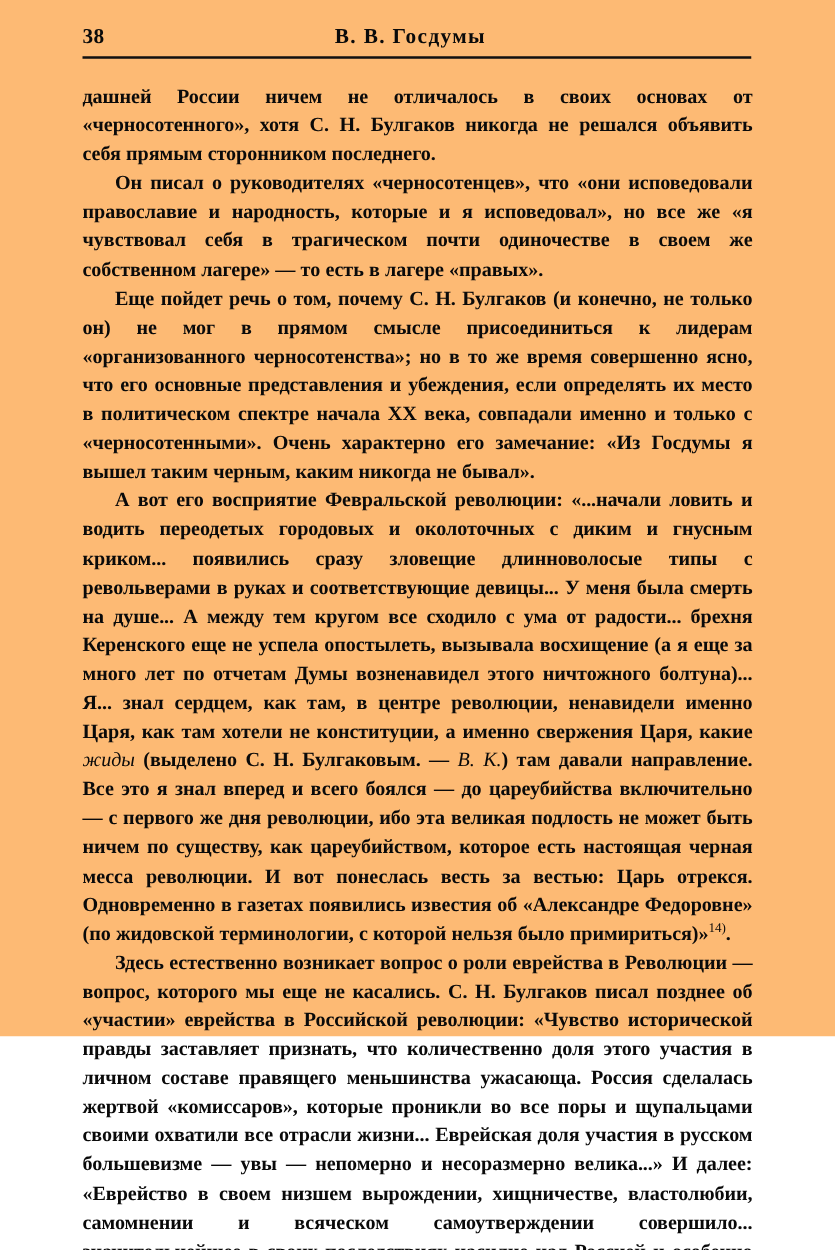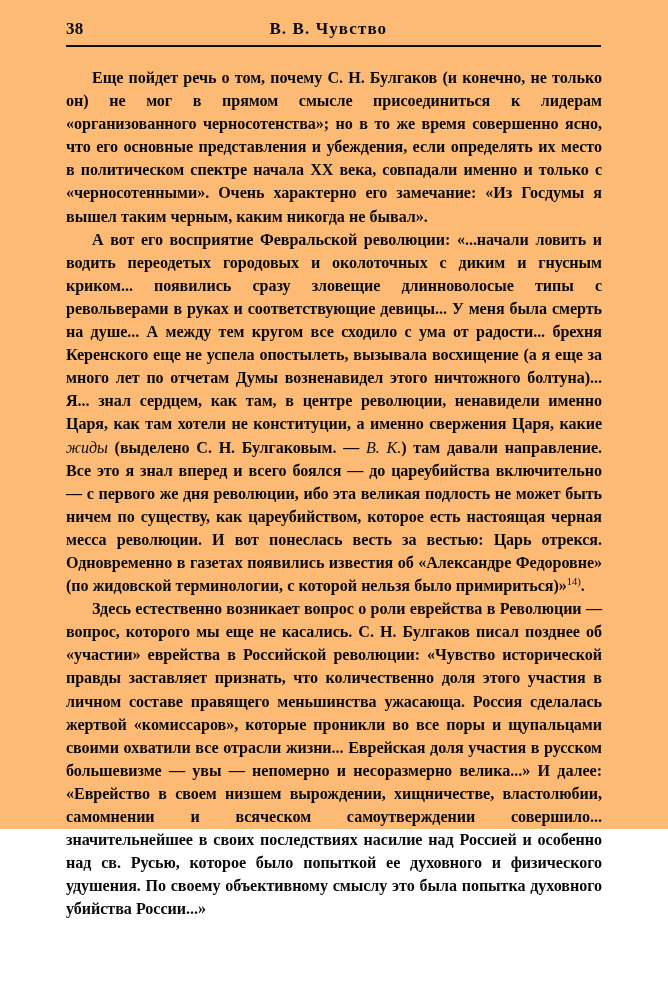--- a/index.html
+++ b/index.html
@@ -101,25 +101,27 @@
     background: rgba(250, 250, 248, 0.0);
   }
 </style>
 </head>
 <body>
 
 <div class="page">
 
   <div class="running-header">
     <span class="folio">38</span>
-    <span class="header-title">В. В. Чувство</span>
+    <span class="header-title">В. В. Госдумы</span>
   </div>
 
   <div class="header-rule"></div>
 
   <div class="text-column">
+      <p class="para no-indent"><span>дашней России ничем не отличалось в своих основах от «черносотенного», хотя С. Н. Булгаков никогда не решался объявить себя прямым сторонником последнего.</span></p>
+      <p class="para"><span>Он писал о руководителях «черносотенцев», что «они исповедовали православие и народность, которые и я исповедовал», но все же «я чувствовал себя в трагическом почти одиночестве в своем же собственном лагере» — то есть в лагере «правых».</span></p>
       <p class="para"><span>Еще пойдет речь о том, почему С. Н. Булгаков (и конечно, не только он) не мог в прямом смысле присоединиться к лидерам «организованного черносотенства»; но в то же время совершенно ясно, что его основные представления и убеждения, если определять их место в политическом спектре начала ХХ века, совпадали именно и только с «черносотенными». Очень характерно его замечание: «Из Госдумы я вышел таким черным, каким никогда не бывал».</span></p>
       <p class="para"><span>А вот его восприятие Февральской революции: «...начали ловить и водить переодетых городовых и околоточных с диким и гнусным криком... появились сразу зловещие длинноволосые типы с револьверами в руках и соответствующие девицы... У меня была смерть на душе... А между тем кругом все сходило с ума от радости... брехня Керенского еще не успела опостылеть, вызывала восхищение (а я еще за много лет по отчетам Думы возненавидел этого ничтожного болтуна)... Я... знал сердцем, как там, в центре революции, ненавидели именно Царя, как там хотели не конституции, а именно свержения Царя, какие </span><em class="emph">жиды</em><span> (выделено С. Н. Булгаковым. — </span><em class="emph">В. К.</em><span>) там давали направление. Все это я знал вперед и всего боялся — до цареубийства включительно — с первого же дня революции, ибо эта великая подлость не может быть ничем по существу, как цареубийством, которое есть настоящая черная месса революции. И вот понеслась весть за вестью: Царь отрекся. Одновременно в газетах появились известия об «Александре Федоровне» (по жидовской терминологии, с которой нельзя было примириться)»</span><sup class="fn">14)</sup><span>.</span></p>
       <p class="para"><span>Здесь естественно возникает вопрос о роли еврейства в Революции — вопрос, которого мы еще не касались. С. Н. Булгаков писал позднее об «участии» еврейства в Российской революции: «Чувство исторической правды заставляет признать, что количественно доля этого участия в личном составе правящего меньшинства ужасающа. Россия сделалась жертвой «комиссаров», которые проникли во все поры и щупальцами своими охватили все отрасли жизни... Еврейская доля участия в русском большевизме — увы — непомерно и несоразмерно велика...» И далее: «Еврейство в своем низшем вырождении, хищничестве, властолюбии, самомнении и всяческом самоутверждении совершило... значительнейшее в своих последствиях насилие над Россией и особенно над св. Русью, которое было попыткой ее духовного и физического удушения. По своему объективному смыслу это была попытка духовного убийства России...»</span></p>
     </div>
 
   <div class="scan-tint"></div>
 </div>
 
 </body></html>

